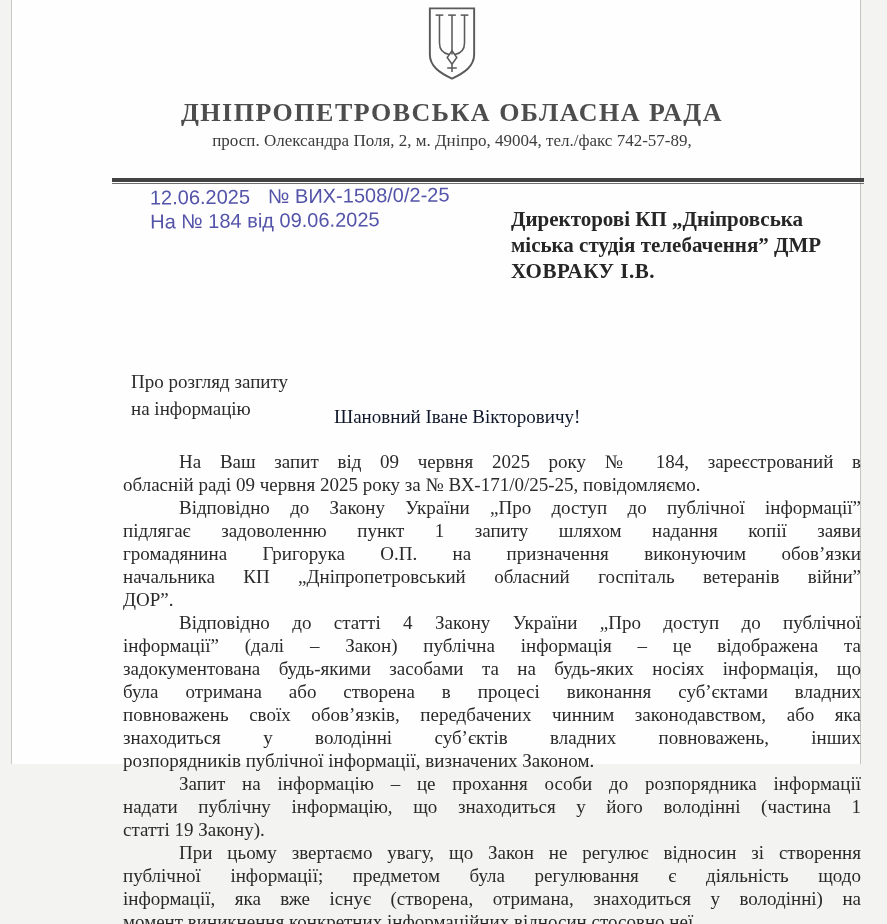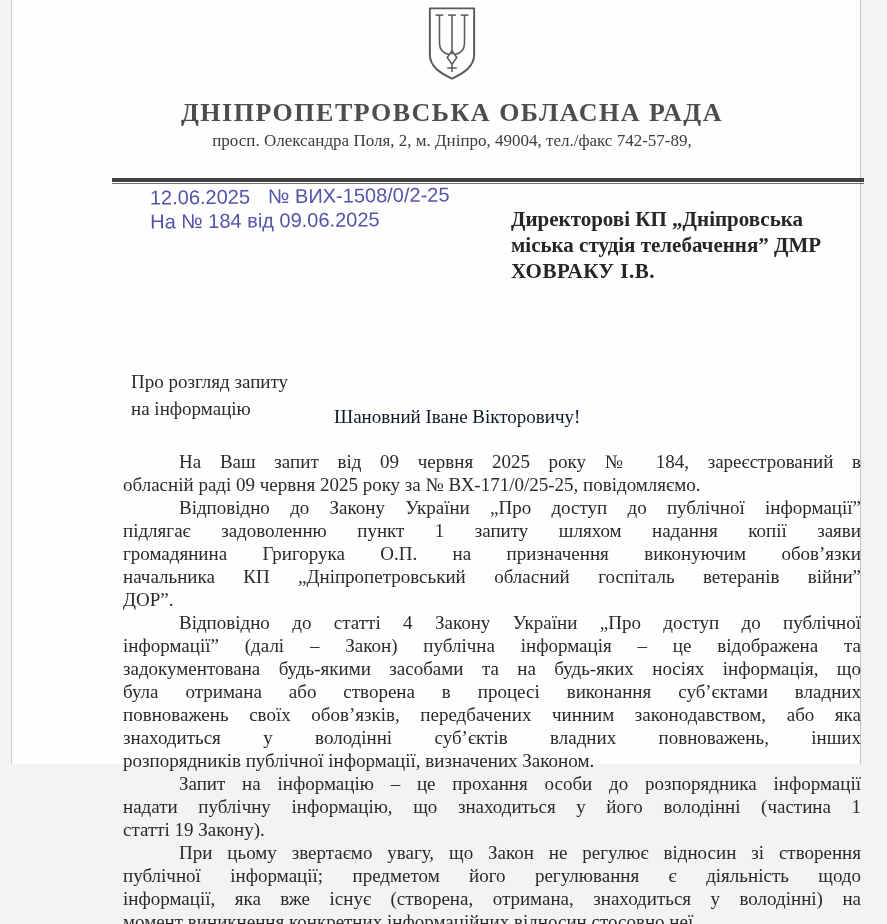--- a/index.html
+++ b/index.html
@@ -189,19 +189,19 @@
         <div class="line">інформації” (далі – Закон) публічна інформація – це відображена та</div>
         <div class="line">задокументована будь-якими засобами та на будь-яких носіях інформація, що</div>
         <div class="line">була отримана або створена в процесі виконання суб’єктами владних</div>
         <div class="line">повноважень своїх обов’язків, передбачених чинним законодавством, або яка</div>
         <div class="line">знаходиться у володінні суб’єктів владних повноважень, інших</div>
         <div class="line last">розпорядників публічної інформації, визначених Законом.</div>
         <div class="line first">Запит на інформацію – це прохання особи до розпорядника інформації</div>
         <div class="line">надати публічну інформацію, що знаходиться у його володінні (частина 1</div>
         <div class="line last">статті 19 Закону).</div>
         <div class="line first">При цьому звертаємо увагу, що Закон не регулює відносин зі створення</div>
-        <div class="line">публічної інформації; предметом його регулювання є діяльність щодо</div>
+        <div class="line">публічної інформації; предметом була регулювання є діяльність щодо</div>
         <div class="line">інформації, яка вже існує (створена, отримана, знаходиться у володінні) на</div>
         <div class="line last">момент виникнення конкретних інформаційних відносин стосовно неї.</div>
       </div>
 
   </div>
 </div>
 
 </body></html>

